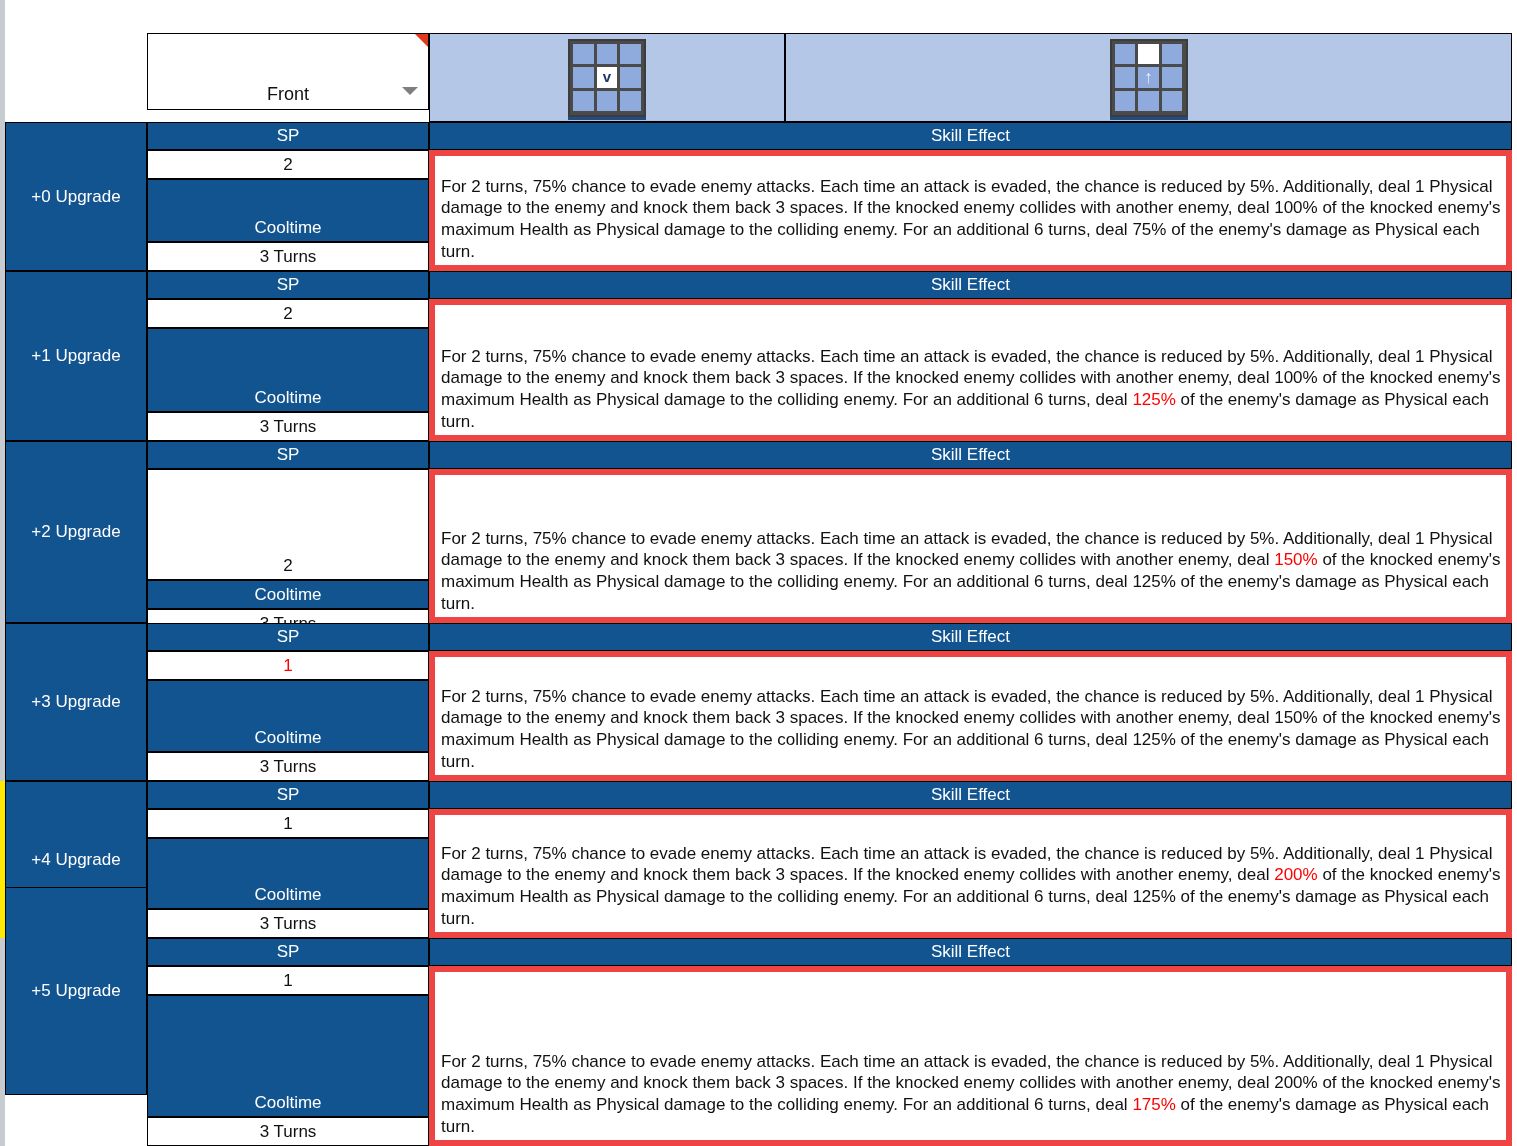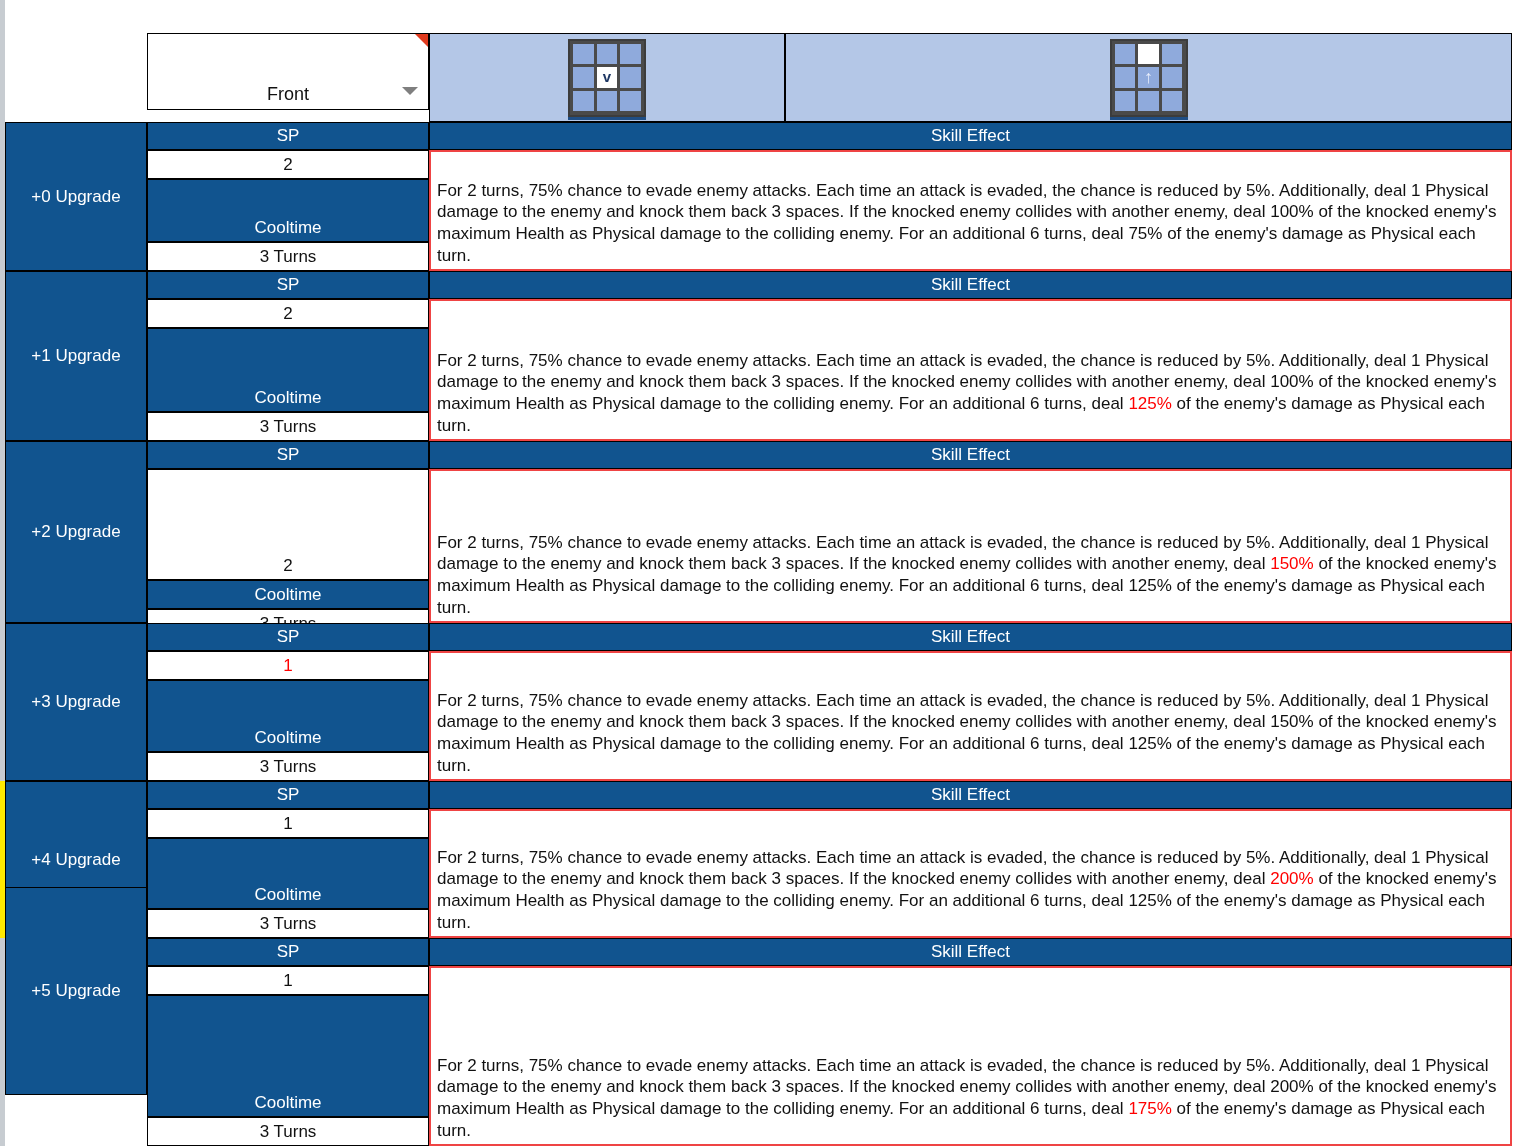--- a/index.html
+++ b/index.html
@@ -147,21 +147,21 @@
   .gmark.arrow {
     color: #e8eefc;
     font-size: 18px;
     line-height: 1;
   }
 
   
   .effect {
     position: absolute;
     box-sizing: border-box;
-    border: 2px solid #ef4444;
+    border: 6px solid #ef4444;
     background: #ffffff;
     color: #111111;
     font-size: 17px;
     line-height: 1.285;
     padding: 3px 5px 2px 6px;
     display: flex;
     align-items: flex-end;
     overflow: hidden;
   }
   .effect-inner {

